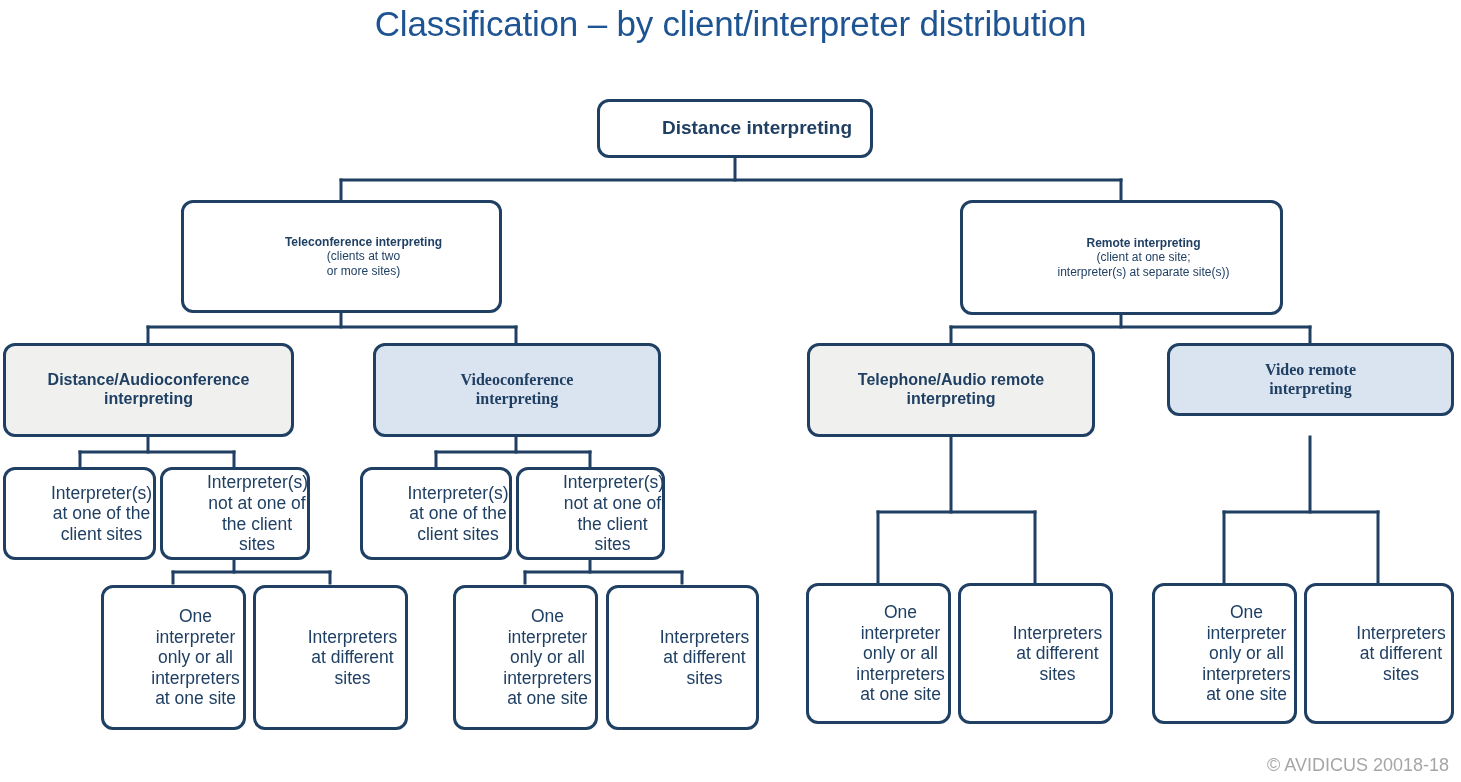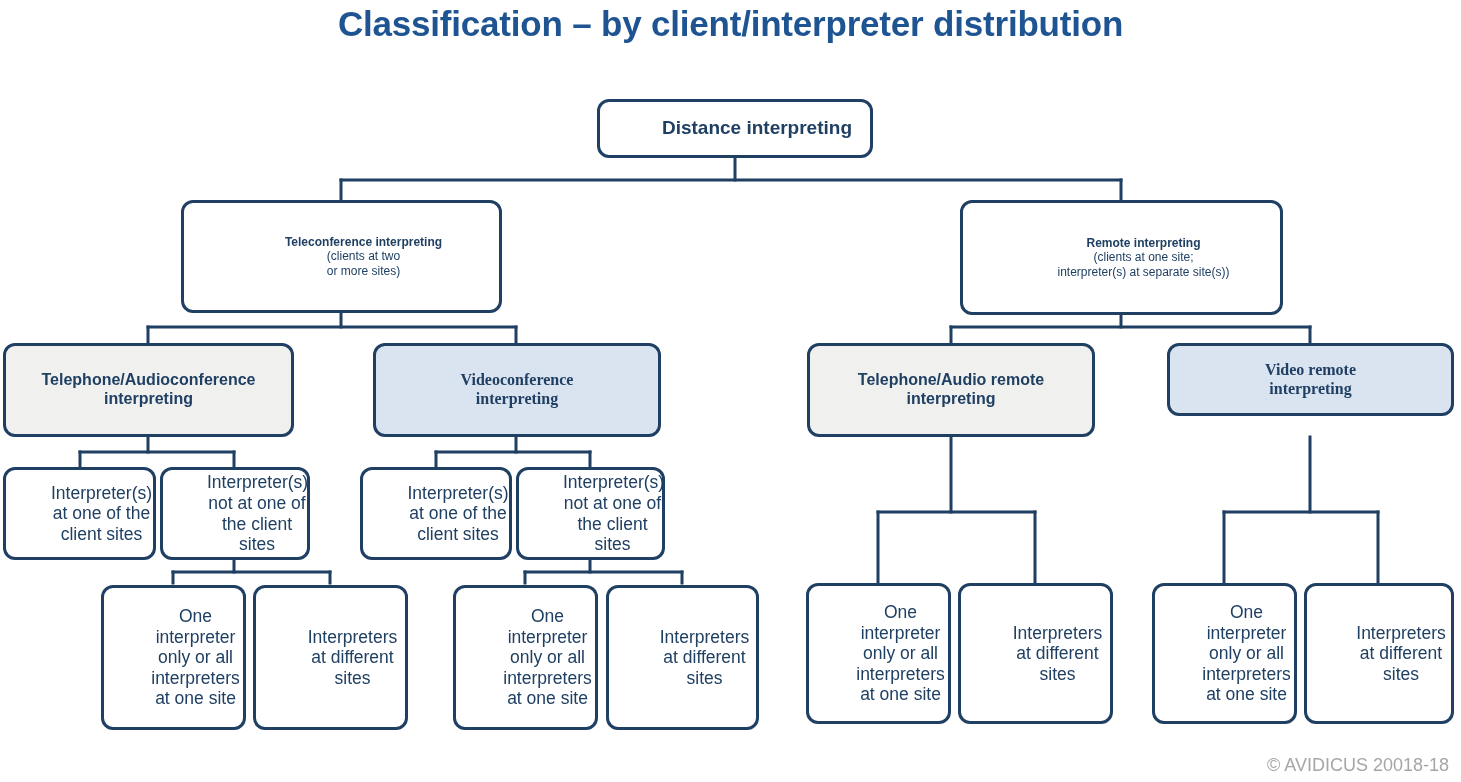--- a/index.html
+++ b/index.html
@@ -8,21 +8,21 @@
     background:#ffffff;
     font-family:"Liberation Sans", sans-serif;
     position:relative;
     overflow:hidden;
   }
   #stage{position:absolute;left:0;top:0;width:1461px;height:782px;}
 
   #title{
     position:absolute;left:0;top:4px;width:1461px;
     text-align:center;
-    font-size:35px;font-weight:bold;
+    font-size:35px;font-weight:normal;
     color:#1f5493;
     letter-spacing:-0.2px;
     white-space:nowrap;
   }
 
   #footer{
     position:absolute;right:12px;bottom:6px;
     font-size:18px;color:#a6a6a6;
     white-space:nowrap;
   }
@@ -124,28 +124,28 @@
     <div class="inner">
       <span class="b">Teleconference interpreting</span>
       <span class="n">(clients at two</span>
       <span class="n">or more sites)</span>
     </div>
   </div>
 
   <div class="node lvl2 fill-white" style="left:960px;top:200px;width:323px;height:115px;justify-content:center;">
     <div class="inner">
       <span class="b">Remote interpreting</span>
-      <span class="n">(clients at one site;</span>
+      <span class="n">(client at one site;</span>
       <span class="n">interpreter(s) at separate site(s))</span>
     </div>
   </div>
 
   <div class="node lvl3 fill-gray" style="left:3px;top:343px;width:291px;height:94px;">
     <div class="inner">
-      <span class="b">Telephone/Audioconference</span>
+      <span class="b">Distance/Audioconference</span>
       <span class="b">interpreting</span>
     </div>
   </div>
 
   <div class="node lvl3 fill-blue" style="left:373px;top:343px;width:288px;height:94px;">
     <div class="inner">
       <span class="b">Videoconference</span>
       <span class="b">interpreting</span>
     </div>
   </div>

